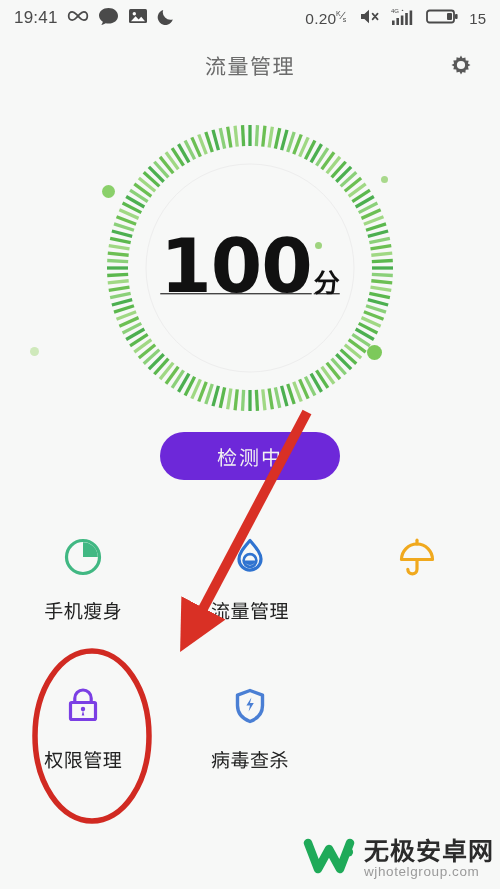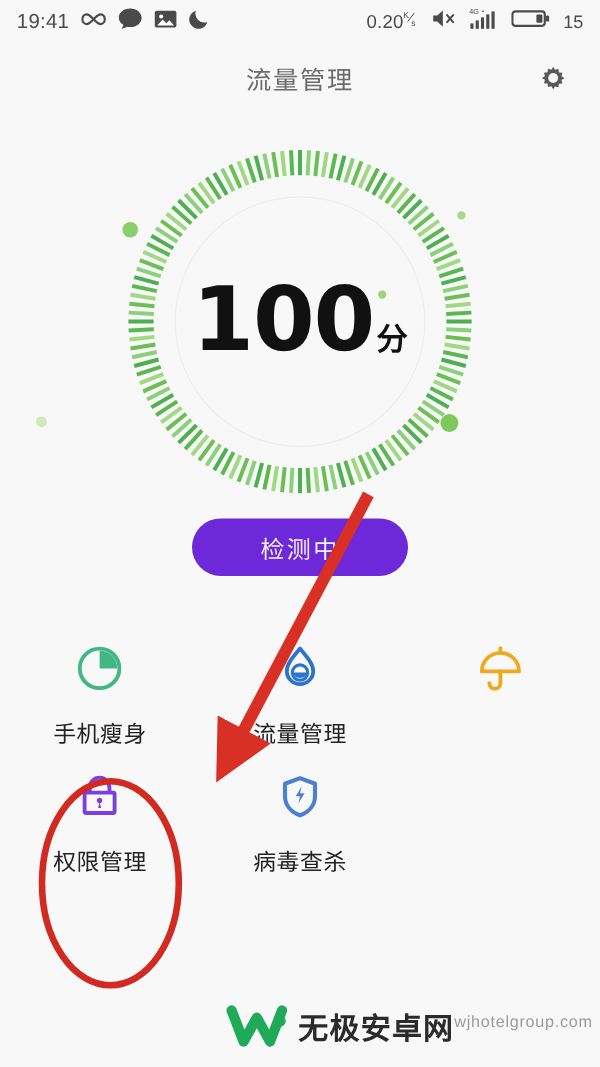--- a/index.html
+++ b/index.html
@@ -105,20 +105,21 @@
     height: 292px;
   }
   .ring-svg { display: block; }
   .score-text {
     position: absolute;
     left: 0; right: 0;
     top: 50%;
     transform: translateY(-52%);
     text-align: center;
     white-space: nowrap;
+    text-decoration: underline;
   }
   .score-num {
     font-size: 74px;
     font-weight: 700;
     color: #111;
     letter-spacing: -1px;
     font-family: "DejaVu Sans", "Liberation Sans", sans-serif;
   }
   .score-unit {
     font-size: 26px;
@@ -156,21 +157,21 @@
     font-family: "DejaVu Sans", "Liberation Sans", sans-serif;
   }
 
   
   .grid {
     position: absolute;
     top: 532px;
     left: 0; right: 0;
     display: grid;
     grid-template-columns: repeat(3, 1fr);
-    row-gap: 16px;
+    row-gap: 58px;
   }
   .tile {
     display: flex;
     flex-direction: column;
     align-items: center;
     cursor: pointer;
     user-select: none;
   }
   .tile-icon {
     width: 50px;
@@ -198,21 +199,21 @@
   .watermark {
     position: absolute;
     right: 6px;
     bottom: 6px;
     display: flex;
     align-items: center;
     gap: 9px;
   }
   .wm-text {
     display: flex;
-    flex-direction: row;
+    flex-direction: column;
     line-height: 1.05;
   }
   .wm-cn {
     font-size: 25px;
     color: #2b2b2b;
     font-weight: 700;
     letter-spacing: 1px;
     font-family: "DejaVu Sans", "Liberation Sans", sans-serif;
   }
   .wm-en {

